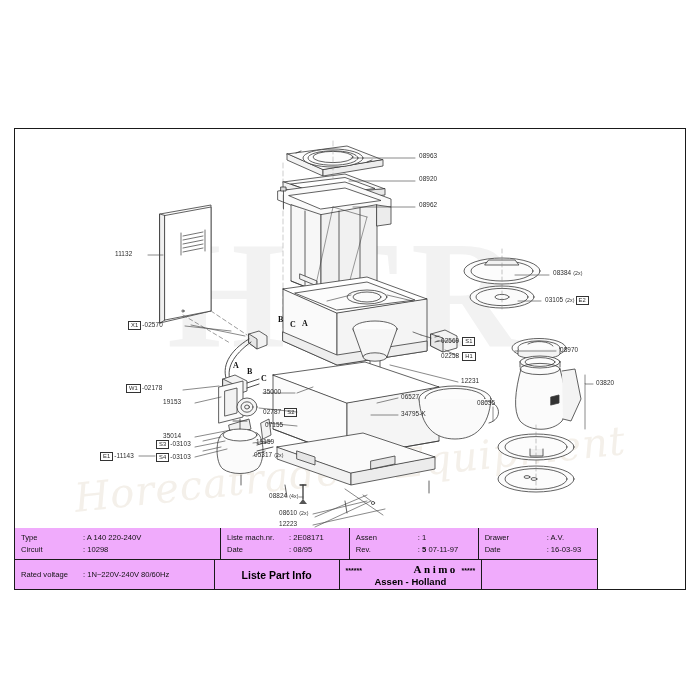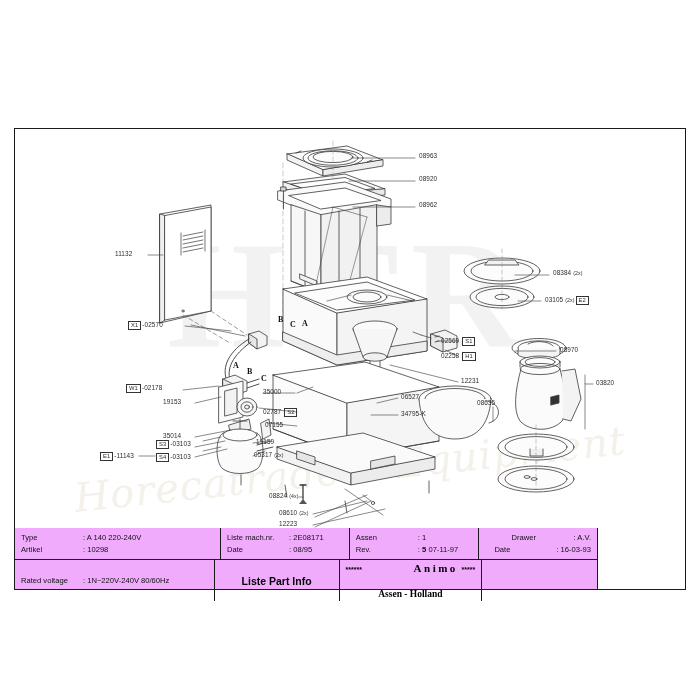--- a/index.html
+++ b/index.html
@@ -115,30 +115,30 @@
     display:flex;flex-direction:column;justify-content:center;
   }
   .tb-sep{border-right:1.2px solid #1a1a1a;}
   .kv{display:flex;font-size:7.6px;color:#111;line-height:1.5;}
   .kv .k{width:62px;flex:0 0 auto;}
   .kv .v{white-space:nowrap;}
   .kv .rev{font-weight:bold;}
   .c-type{width:238px;}
   .c-mach{width:148px;}
   .c-page{width:148px;}
-  .c-draw{width:136px;align-items:flex-end;}
+  .c-draw{width:136px;}
   .c-rated{width:238px;}
   .c-spare{width:148px;align-items:center;justify-content:center;}
   .c-animo{width:148px;align-items:center;justify-content:center;}
   .c-blank{width:136px;}
   .bold-c{font-weight:bold;font-size:10.5px;color:#000;text-align:center;}
   .animo1{font-weight:bold;font-size:9.5px;color:#000;letter-spacing:1px;white-space:nowrap;}
   .animo1 .star{font-size:7px;letter-spacing:0;}
   .animo1 .nm{font-size:11px;letter-spacing:2.5px;font-family:"Liberation Serif",serif;margin-left:48px;}
-  .animo2{font-weight:bold;font-size:9.5px;color:#000;margin-top:15px;font-family:Liberation Serif, serif;}
+  .animo2{font-weight:bold;font-size:9.5px;color:#000;margin-top:1px;}
 </style>
 </head>
 <body>
 
 <div id="sheet">
 
   <div class="wm">
     <div class="wm-letters">HTR</div>
     <div class="wm-script">Horecatraders Equipment</div>
   </div>
@@ -468,21 +468,21 @@
 
 <div id="titleblock">
 
   <div class="tb-top">
     <div class="tb-cell tb-sep c-type">
       <div class="kv">
           <span class="k">Type</span>
           <span class="v">: A 140 220-240V</span>
         </div>
       <div class="kv">
-          <span class="k">Artikel</span>
+          <span class="k">Circuit</span>
           <span class="v">: 10298</span>
         </div>
     </div>
     <div class="tb-cell tb-sep c-mach">
       <div class="kv">
           <span class="k">Liste mach.nr.</span>
           <span class="v">: 2E08171</span>
         </div>
       <div class="kv">
           <span class="k">Date</span>

